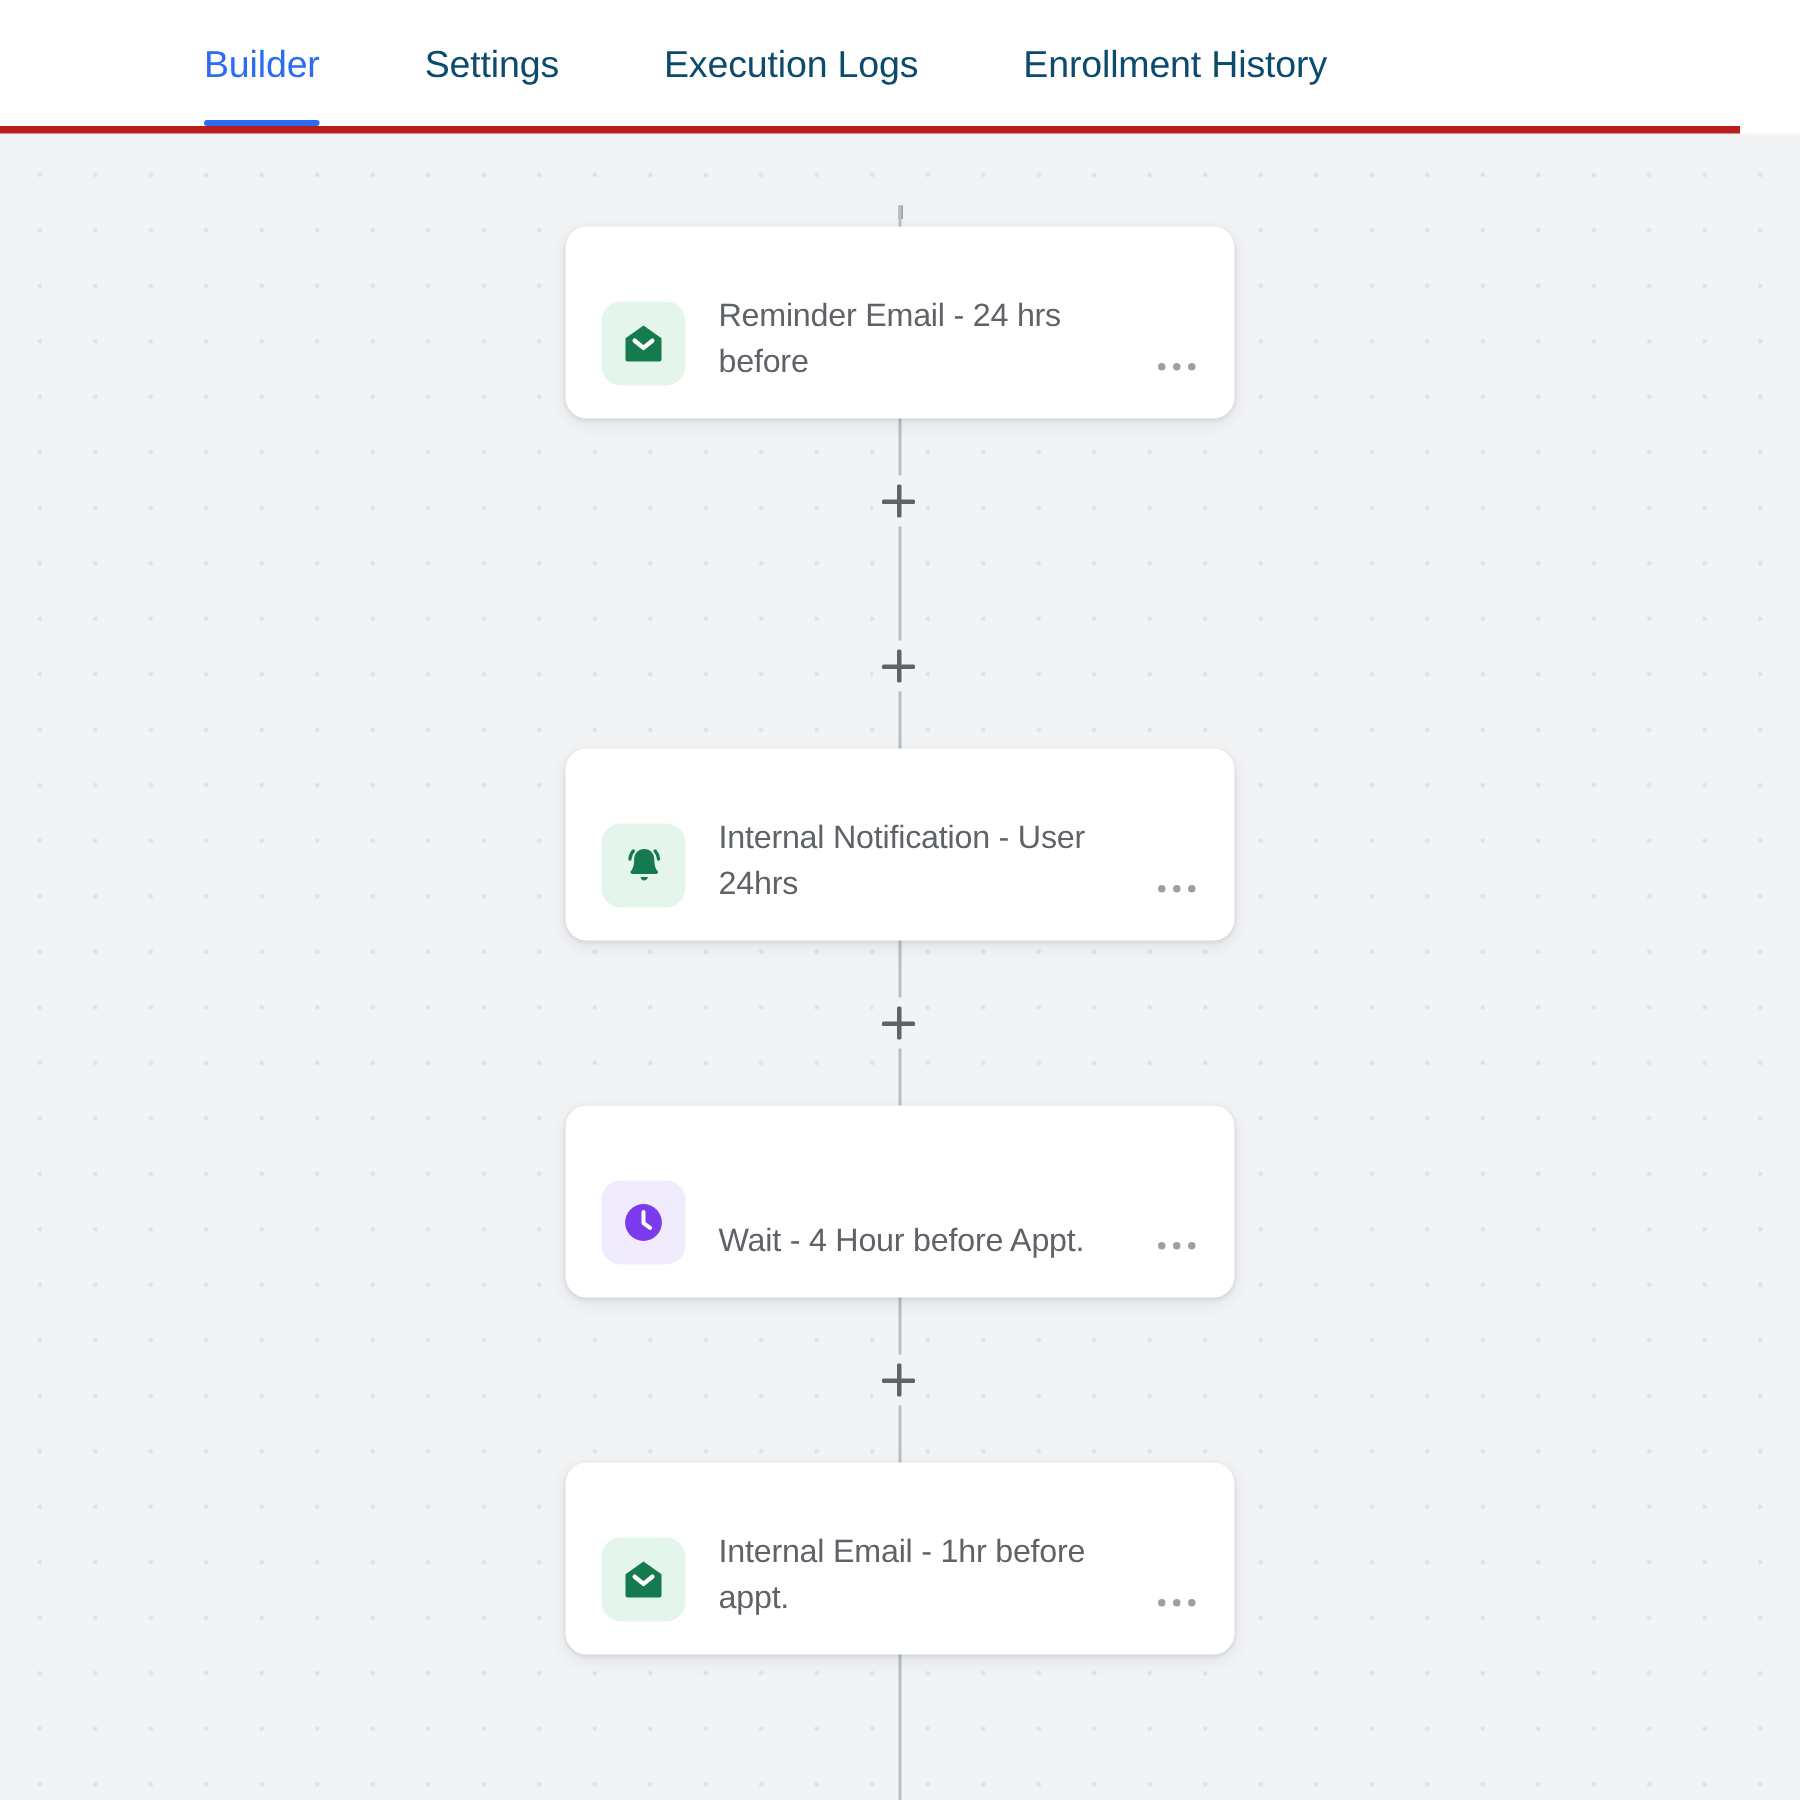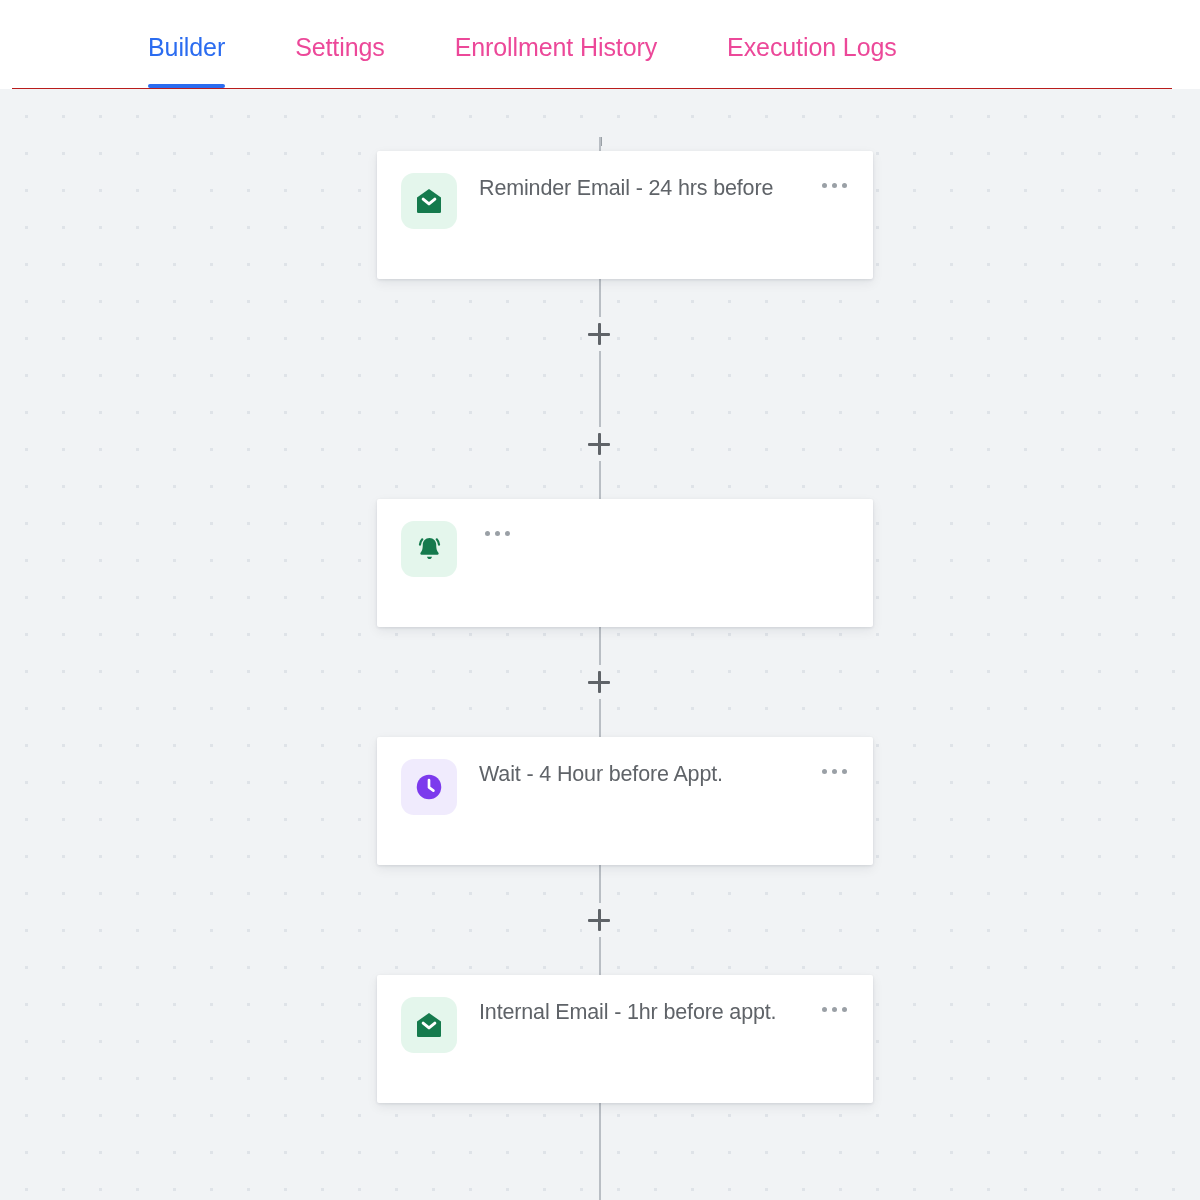--- a/index.html
+++ b/index.html
@@ -15,28 +15,27 @@
   
   .tabbar {
     position: absolute;
     top: 0; left: 0;
     width: 1160px;
     height: 89px;
     background: #ffffff;
     display: flex;
     align-items: flex-end;
     padding-left: 136px;
-    border-bottom: 1px solid #b91c1c;
+    border-bottom: 5px solid #b91c1c;
     z-index: 5;
-    margin-left: 12px;
   }
   .tab {
     position: relative;
     font-size: 25px;
-    color: #ec4899;
+    color: #0c4a6e;
     letter-spacing: -0.1px;
     padding-bottom: 26px;
     margin-right: 70px;
     cursor: pointer;
     white-space: nowrap;
   }
   .tab.active { color: #2b6cf0; font-weight: 500; }
   .tab.active .tab-underline {
     position: absolute;
     left: 0; right: 0; bottom: 0;
@@ -80,26 +79,26 @@
     left: 222px;
     top: -14px;
     width: 3px;
     height: 9px;
     background: #9aa0a6;
   }
 
   
   .node {
     position: relative;
-    width: 496px;
+    width: 446px;
     background: #ffffff;
-    border-radius: 2px;
+    border-radius: 14px;
     box-shadow: 0 1px 3px rgba(16,24,40,0.10), 0 4px 12px rgba(16,24,40,0.07);
     display: flex;
-    align-items: flex-start;
+    align-items: flex-end;
     padding: 22px 20px 22px 24px;
     min-height: 128px;
     cursor: pointer;
     z-index: 2;
   }
   .node-icon-tile {
     flex: 0 0 auto;
     width: 56px;
     height: 56px;
     border-radius: 13px;
@@ -171,24 +170,24 @@
 
 <div class="tabbar">
   <div class="tab active">
     <span>Builder</span>
     <span class="tab-underline"></span>
   </div>
   <div class="tab">
     <span>Settings</span>
   </div>
   <div class="tab">
+    <span>Execution Logs</span>
+  </div>
+  <div class="tab">
     <span>Enrollment History</span>
-  </div>
-  <div class="tab">
-    <span>Execution Logs</span>
   </div>
 </div>
 
 <div class="canvas">
 
   <div class="flow" style="top:62px;">
 
     <div class="spine-top-tick"></div>
     <div class="spine"></div>
 
@@ -218,20 +217,21 @@
 
     <div class="node">
       <div class="node-icon-tile tile-green">
         <svg width="31" height="31" viewBox="0 0 24 24" aria-hidden="true">
           <path d="M12 3.1c-3.1 0-5.2 2.3-5.2 5.3 0 3.6-.8 5.1-1.7 6.1-.5.6-.1 1.5.7 1.5h12.4c.8 0 1.2-.9.7-1.5-.9-1-1.7-2.5-1.7-6.1 0-3-2.1-5.3-5.2-5.3Z" fill="#157a4d"></path>
           <path d="M10.1 17.6c.2 1.1 1 1.8 1.9 1.8s1.7-.7 1.9-1.8h-3.8Z" fill="#157a4d"></path>
           <path d="M4.6 8.3c.15-1.7.8-3.1 1.8-4.2" stroke="#157a4d" stroke-width="1.7" stroke-linecap="round" fill="none"></path>
           <path d="M19.4 8.3c-.15-1.7-.8-3.1-1.8-4.2" stroke="#157a4d" stroke-width="1.7" stroke-linecap="round" fill="none"></path>
         </svg>
       </div>
+      <div class="node-label">Internal Notification - User 24hrs</div>
       <div class="node-menu">
         <span></span>
           <span></span>
           <span></span>
       </div>
     </div>
 
     <div class="connector">
       <div class="plus"></div>
     </div>

